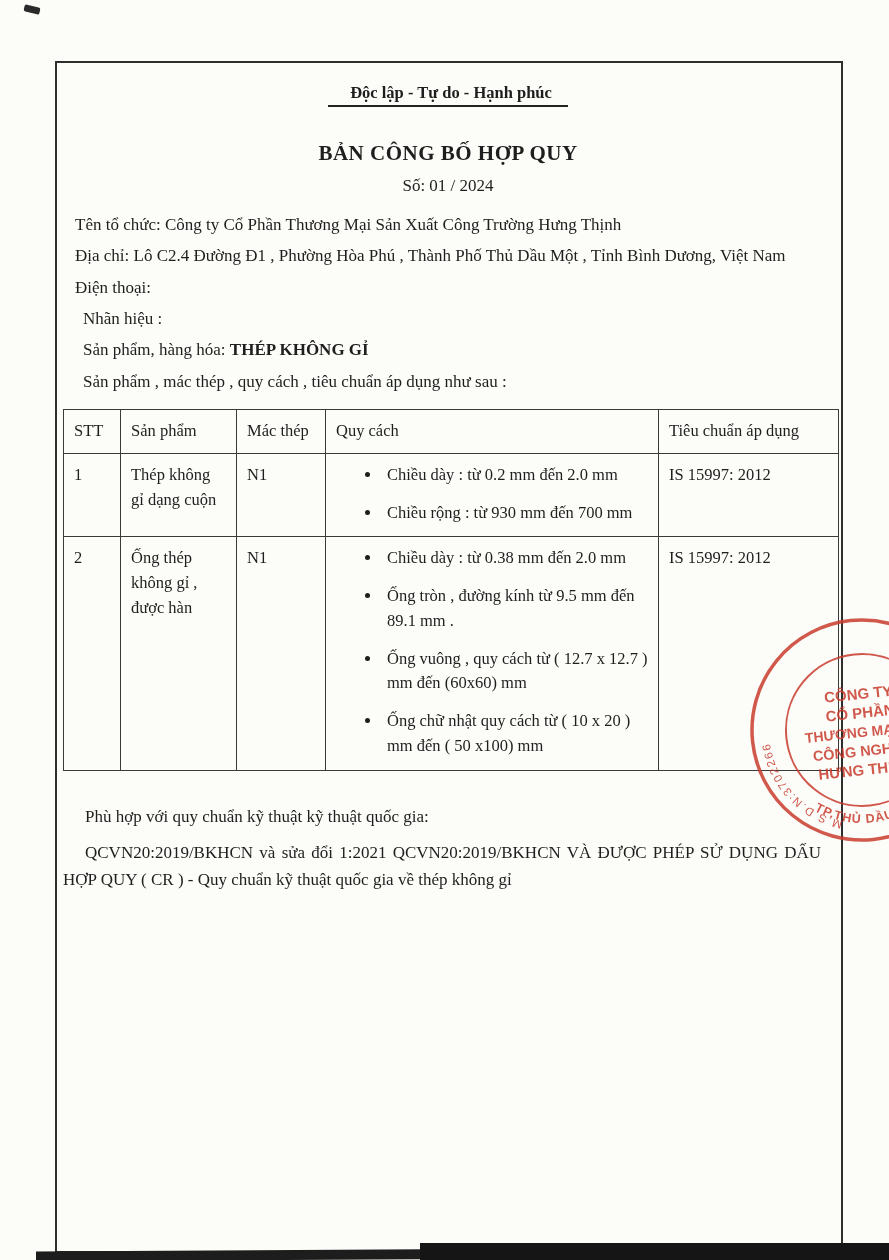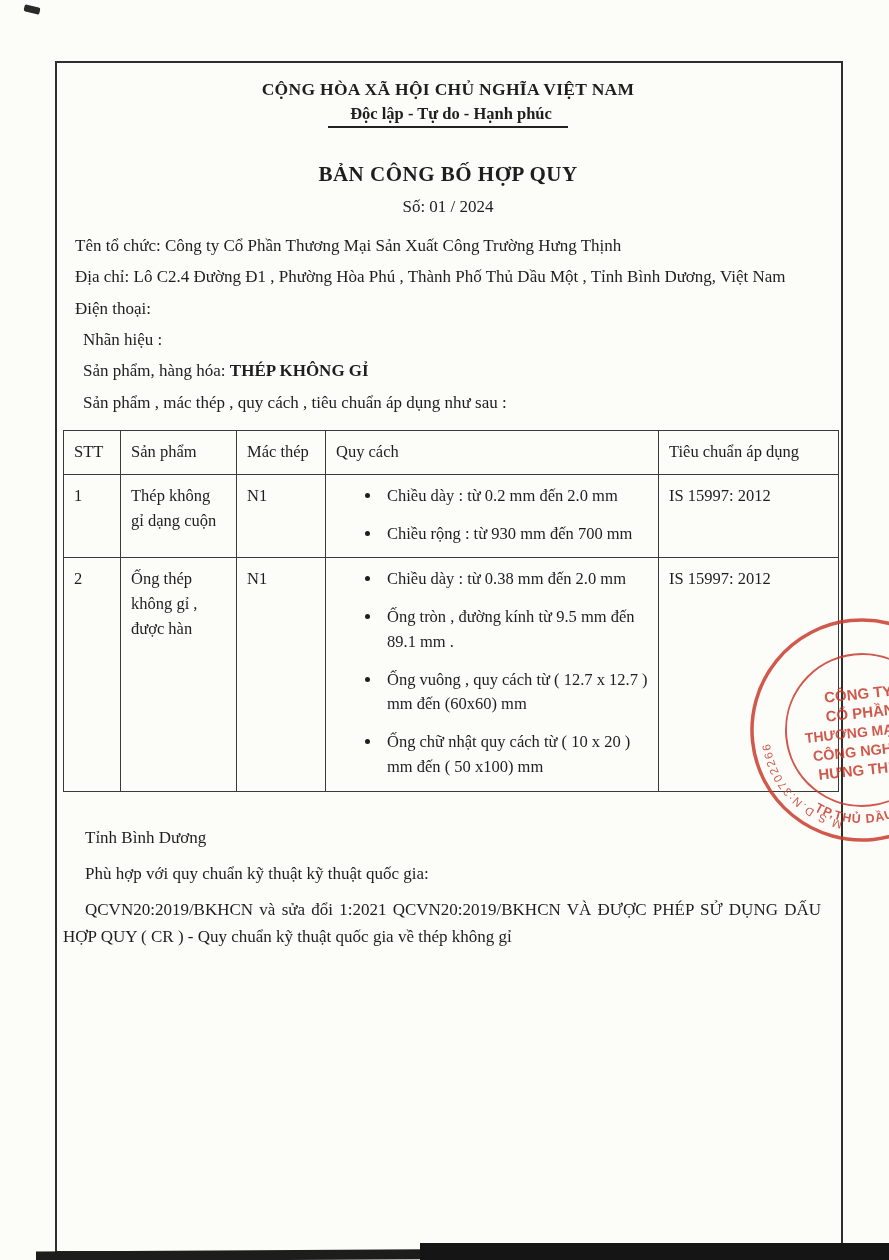--- a/index.html
+++ b/index.html
@@ -49,21 +49,20 @@
   .scan-band-a{position:absolute;left:420px;right:0;bottom:0;height:17px;background:#151515;}
   .scan-band-b{position:absolute;left:36px;bottom:0;width:500px;height:10px;background:#1d1d1d;transform:rotate(-.35deg);}
 </style>
 </head>
 <body>
 
 <div class="speck"></div>
 
 <div class="frame">
 
-  <div class="nh1">CỘNG HÒA XÃ HỘI CHỦ NGHĨA VIỆT NAM</div>
   <div class="nh2">
     <span>Độc lập - Tự do - Hạnh phúc</span>
   </div>
 
   <div class="doc-title">BẢN CÔNG BỐ HỢP QUY</div>
   <div class="doc-no">Số: 01 / 2024</div>
 
   <p class="para">Tên tổ chức: Công ty Cổ Phần Thương Mại Sản Xuất Công Trường Hưng Thịnh</p>
   <p class="para">Địa chỉ: Lô C2.4 Đường Đ1 , Phường Hòa Phú , Thành Phố Thủ Dầu Một , Tỉnh Bình Dương, Việt Nam</p>
   <p class="para">Điện thoại:</p>
@@ -112,21 +111,20 @@
             <li>Ống vuông , quy cách từ ( 12.7 x 12.7 ) mm đến (60x60) mm</li>
             <li>Ống chữ nhật quy cách từ ( 10 x 20 ) mm đến ( 50 x100) mm</li>
           </ul>
         </td>
         <td class="c-tc">IS 15997: 2012</td>
       </tr>
     </tbody>
   </table>
 
   <div class="notes">
-    <p class="note">Tỉnh Bình Dương</p>
     <p class="note">Phù hợp với quy chuẩn kỹ thuật kỹ thuật quốc gia:</p>
     <p class="note note-last">QCVN20:2019/BKHCN  và  sửa  đổi  1:2021  QCVN20:2019/BKHCN  VÀ  ĐƯỢC PHÉP SỬ DỤNG DẤU HỢP QUY ( CR ) -  Quy chuẩn kỹ thuật quốc gia về thép không gỉ</p>
   </div>
 
 </div>
 
 <svg class="stamp" width="240" height="240" viewBox="0 0 240 240">
   <g transform="rotate(-6 120 120)">
     <circle cx="120" cy="120" r="110" fill="none" stroke-width="3.5" stroke="#c93a2c"></circle>
     <circle cx="120" cy="120" r="76" fill="none" stroke-width="2" stroke="#c93a2c"></circle>

